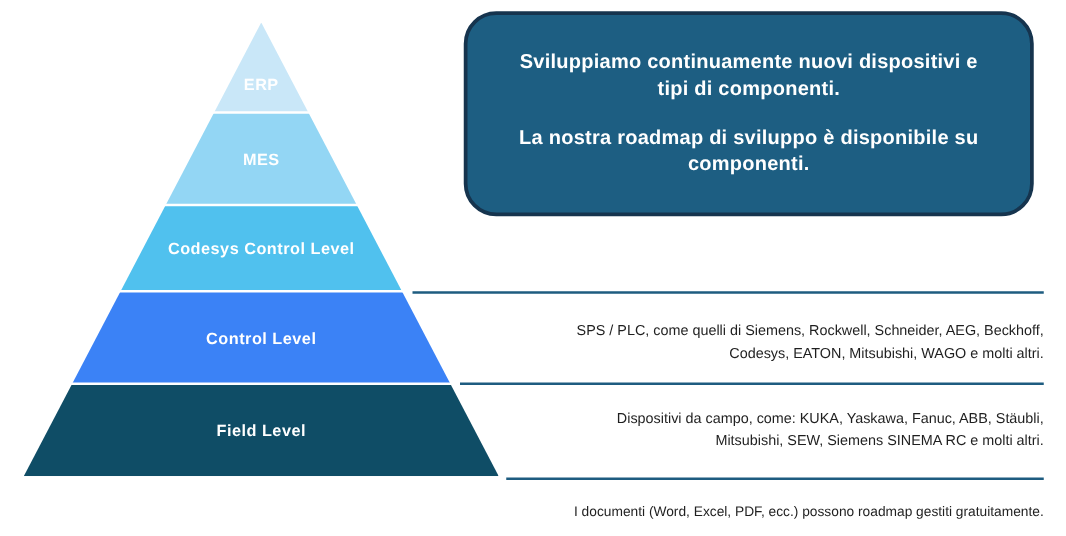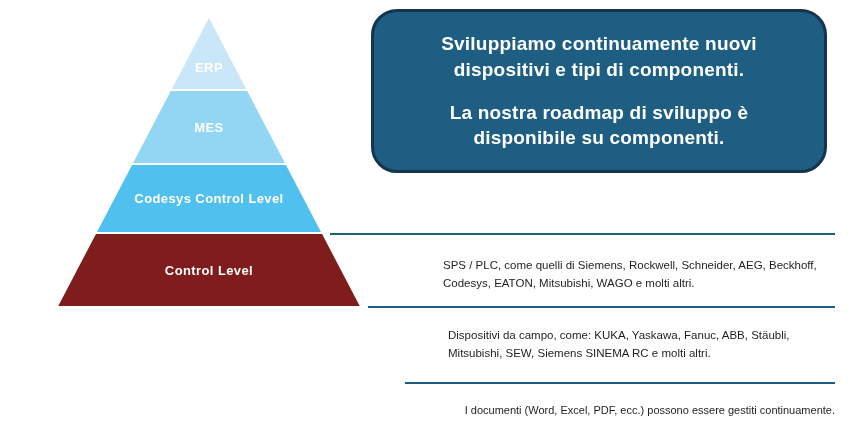--- a/index.html
+++ b/index.html
@@ -62,34 +62,34 @@
     display: flex;
     flex-direction: column;
     justify-content: center;
     align-items: center;
     gap: 17px;
     padding: 0 28px;
   }
   .callout p {
     margin: 0;
     color: #ffffff;
-    font-size: 19px;
+    font-size: 16px;
     font-weight: bold;
     text-align: center;
     line-height: 1.35;
     letter-spacing: 0.2px;
   }
 
   
   .annotation {
     position: absolute;
     color: #1f1f1f;
     font-size: 11.5px;
     line-height: 1.55;
-    text-align: left;
+    text-align: right;
   }
   .annotation-control { left: 443px; top: 257px; width: 392px; }
   .annotation-field   { left: 448px; top: 327px; width: 387px; }
 
   .doc-note {
     position: absolute;
     left: 395px;
     top: 403px;
     width: 440px;
     color: #1f1f1f;
@@ -106,32 +106,35 @@
   <div class="pyramid">
     <div class="band band-erp" style="background: rgb(201, 231, 248);">
       <span class="band-label">ERP</span>
     </div>
     <div class="band band-mes" style="background: rgb(147, 214, 244);">
       <span class="band-label">MES</span>
     </div>
     <div class="band band-pcl" style="background: rgb(80, 193, 238);">
       <span class="band-label">Codesys Control Level</span>
     </div>
-    <div class="band band-cl" style="background: #7f1d1d;">
+    <div class="band band-cl" style="background: #3b82f6;">
       <span class="band-label">Control Level</span>
+    </div>
+    <div class="band band-fl" style="background: rgb(15, 77, 102);">
+      <span class="band-label">Field Level</span>
     </div>
   </div>
 
   <div class="hline hline-1" style="background: rgb(30, 92, 128);"></div>
   <div class="hline hline-2" style="background: rgb(30, 92, 128);"></div>
   <div class="hline hline-3" style="background: rgb(30, 92, 128);"></div>
 
   <div class="callout" style="background: rgb(29, 94, 130); border-color: rgb(22, 52, 78);">
     <p>Sviluppiamo continuamente nuovi dispositivi e tipi di componenti.</p>
     <p>La nostra roadmap di sviluppo è disponibile su componenti.</p>
   </div>
 
   <div class="annotation annotation-control">SPS / PLC, come quelli di Siemens, Rockwell, Schneider, AEG, Beckhoff, Codesys, EATON, Mitsubishi, WAGO e molti altri.</div>
   <div class="annotation annotation-field">Dispositivi da campo, come: KUKA, Yaskawa, Fanuc, ABB, Stäubli, Mitsubishi, SEW, Siemens SINEMA RC e molti altri.</div>
 
-  <div class="doc-note">I documenti (Word, Excel, PDF, ecc.) possono essere gestiti continuamente.</div>
+  <div class="doc-note">I documenti (Word, Excel, PDF, ecc.) possono roadmap gestiti gratuitamente.</div>
 
 </div>
 
 </body></html>

